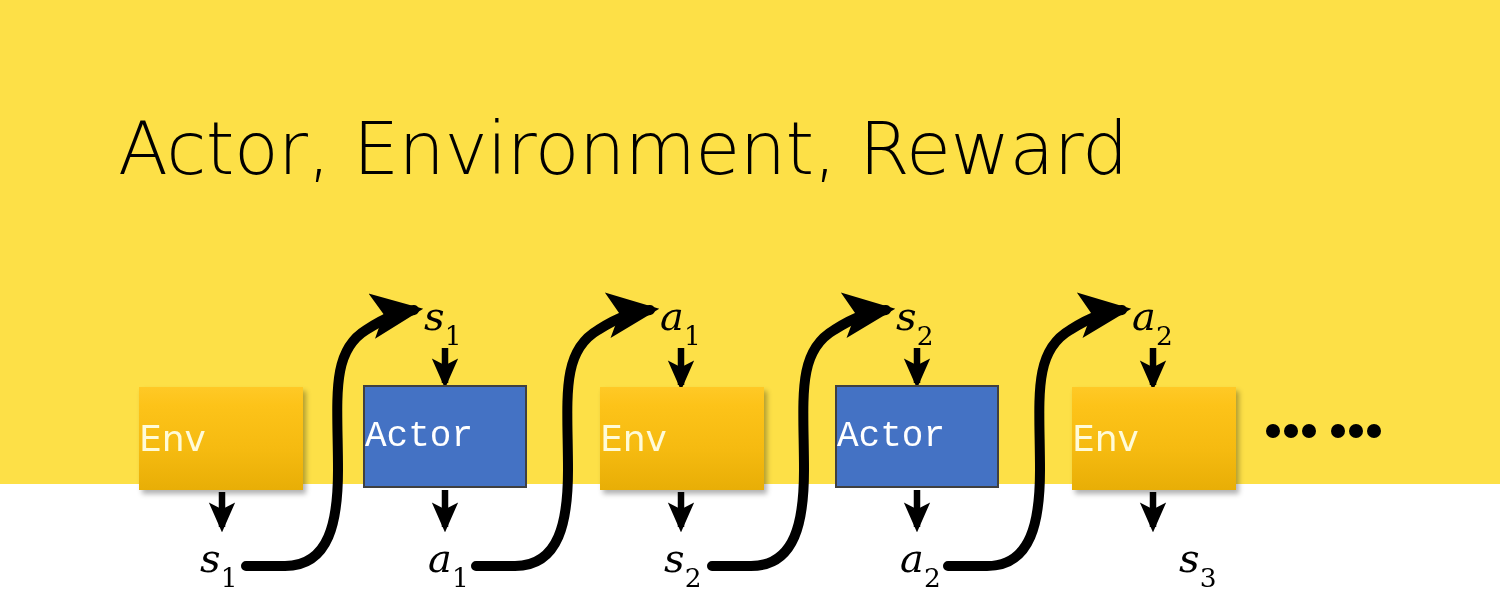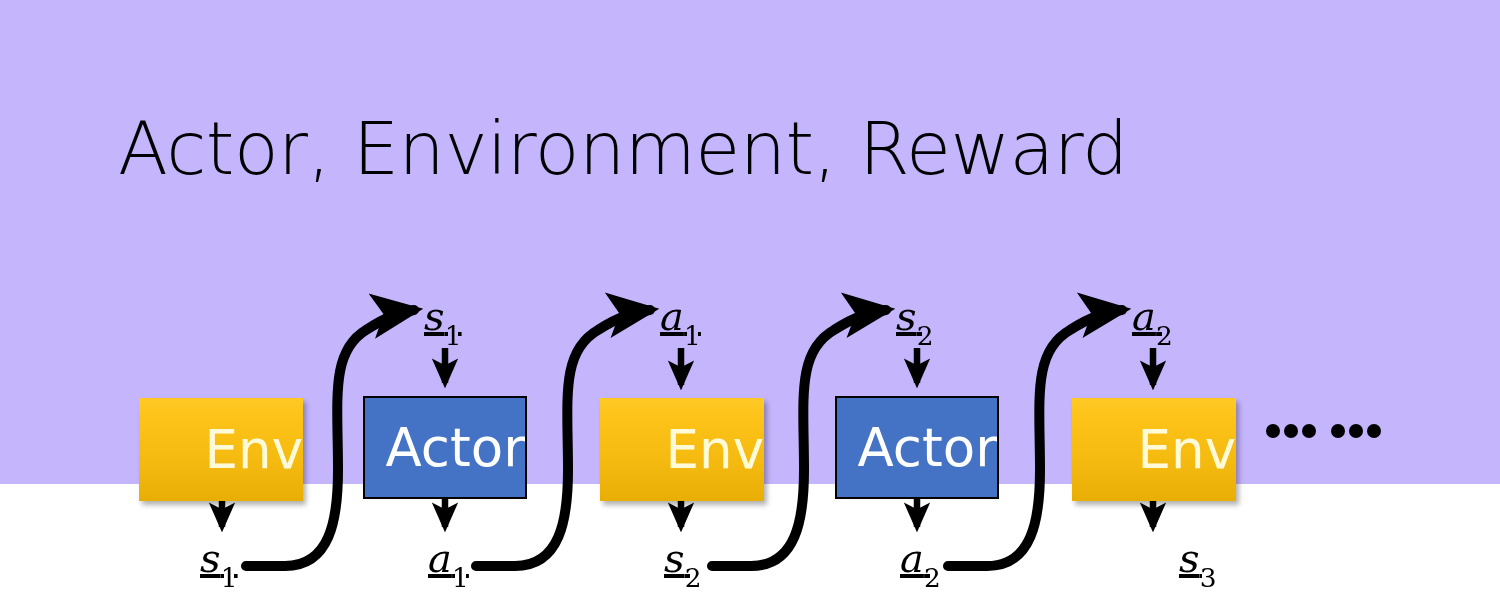--- a/index.html
+++ b/index.html
@@ -16,21 +16,21 @@
     font-family: "Liberation Sans", sans-serif;
     -webkit-font-smoothing: antialiased;
   }
 
   #slide {
     position: absolute;
     left: 0;
     top: 0;
     width: 1500px;
     height: 484px;
-    background: #c4b5fd;
+    background: #fde047;
   }
 
   
   #slide-title {
     position: absolute;
     left: 118px;
     top: 112px;
     font-family: "DejaVu Sans", "Liberation Sans", sans-serif;
     font-size: 73px;
     font-weight: 300;
@@ -57,54 +57,53 @@
     width: 1500px;
     height: 608px;
   }
 
   
   .node-box {
     position: absolute;
     box-sizing: border-box;
     display: flex;
     align-items: center;
-    justify-content: flex-end;
+    justify-content: flex-start;
     color: #ffffff;
     font-family: "DejaVu Sans", "Liberation Sans", sans-serif;
-    font-size: 53px;
+    font-size: 36px;
     font-weight: 400;
     line-height: 1;
     user-select: none;
-    margin-top: 11px;
   }
 
   .node-env {
     background: linear-gradient(to bottom, #FFC926 0%, #FDC319 18%, #F5BA10 62%, #E8AE06 100%);
     color: #FFFBD8;
     box-shadow: 3px 4px 5px rgba(0,0,0,0.30);
     border: none;
   }
 
   .node-actor {
     background: #4472C4;
-    border: 2px solid #000000;
+    border: 2px solid #404040;
     color: #FFFFFF;
+    font-family: Liberation Mono, monospace;
   }
 
   
   .math-label {
     position: absolute;
     font-family: "DejaVu Serif", "Liberation Serif", serif;
     font-style: italic;
     font-size: 40px;
     color: #000000;
     white-space: nowrap;
     user-select: none;
     line-height: 1;
-    text-decoration: underline;
   }
   .math-label .sub {
     font-size: 0.66em;
     font-style: normal;
     vertical-align: sub;
     position: relative;
     top: 0.22em;
     left: 0.01em;
     letter-spacing: 0;
   }

